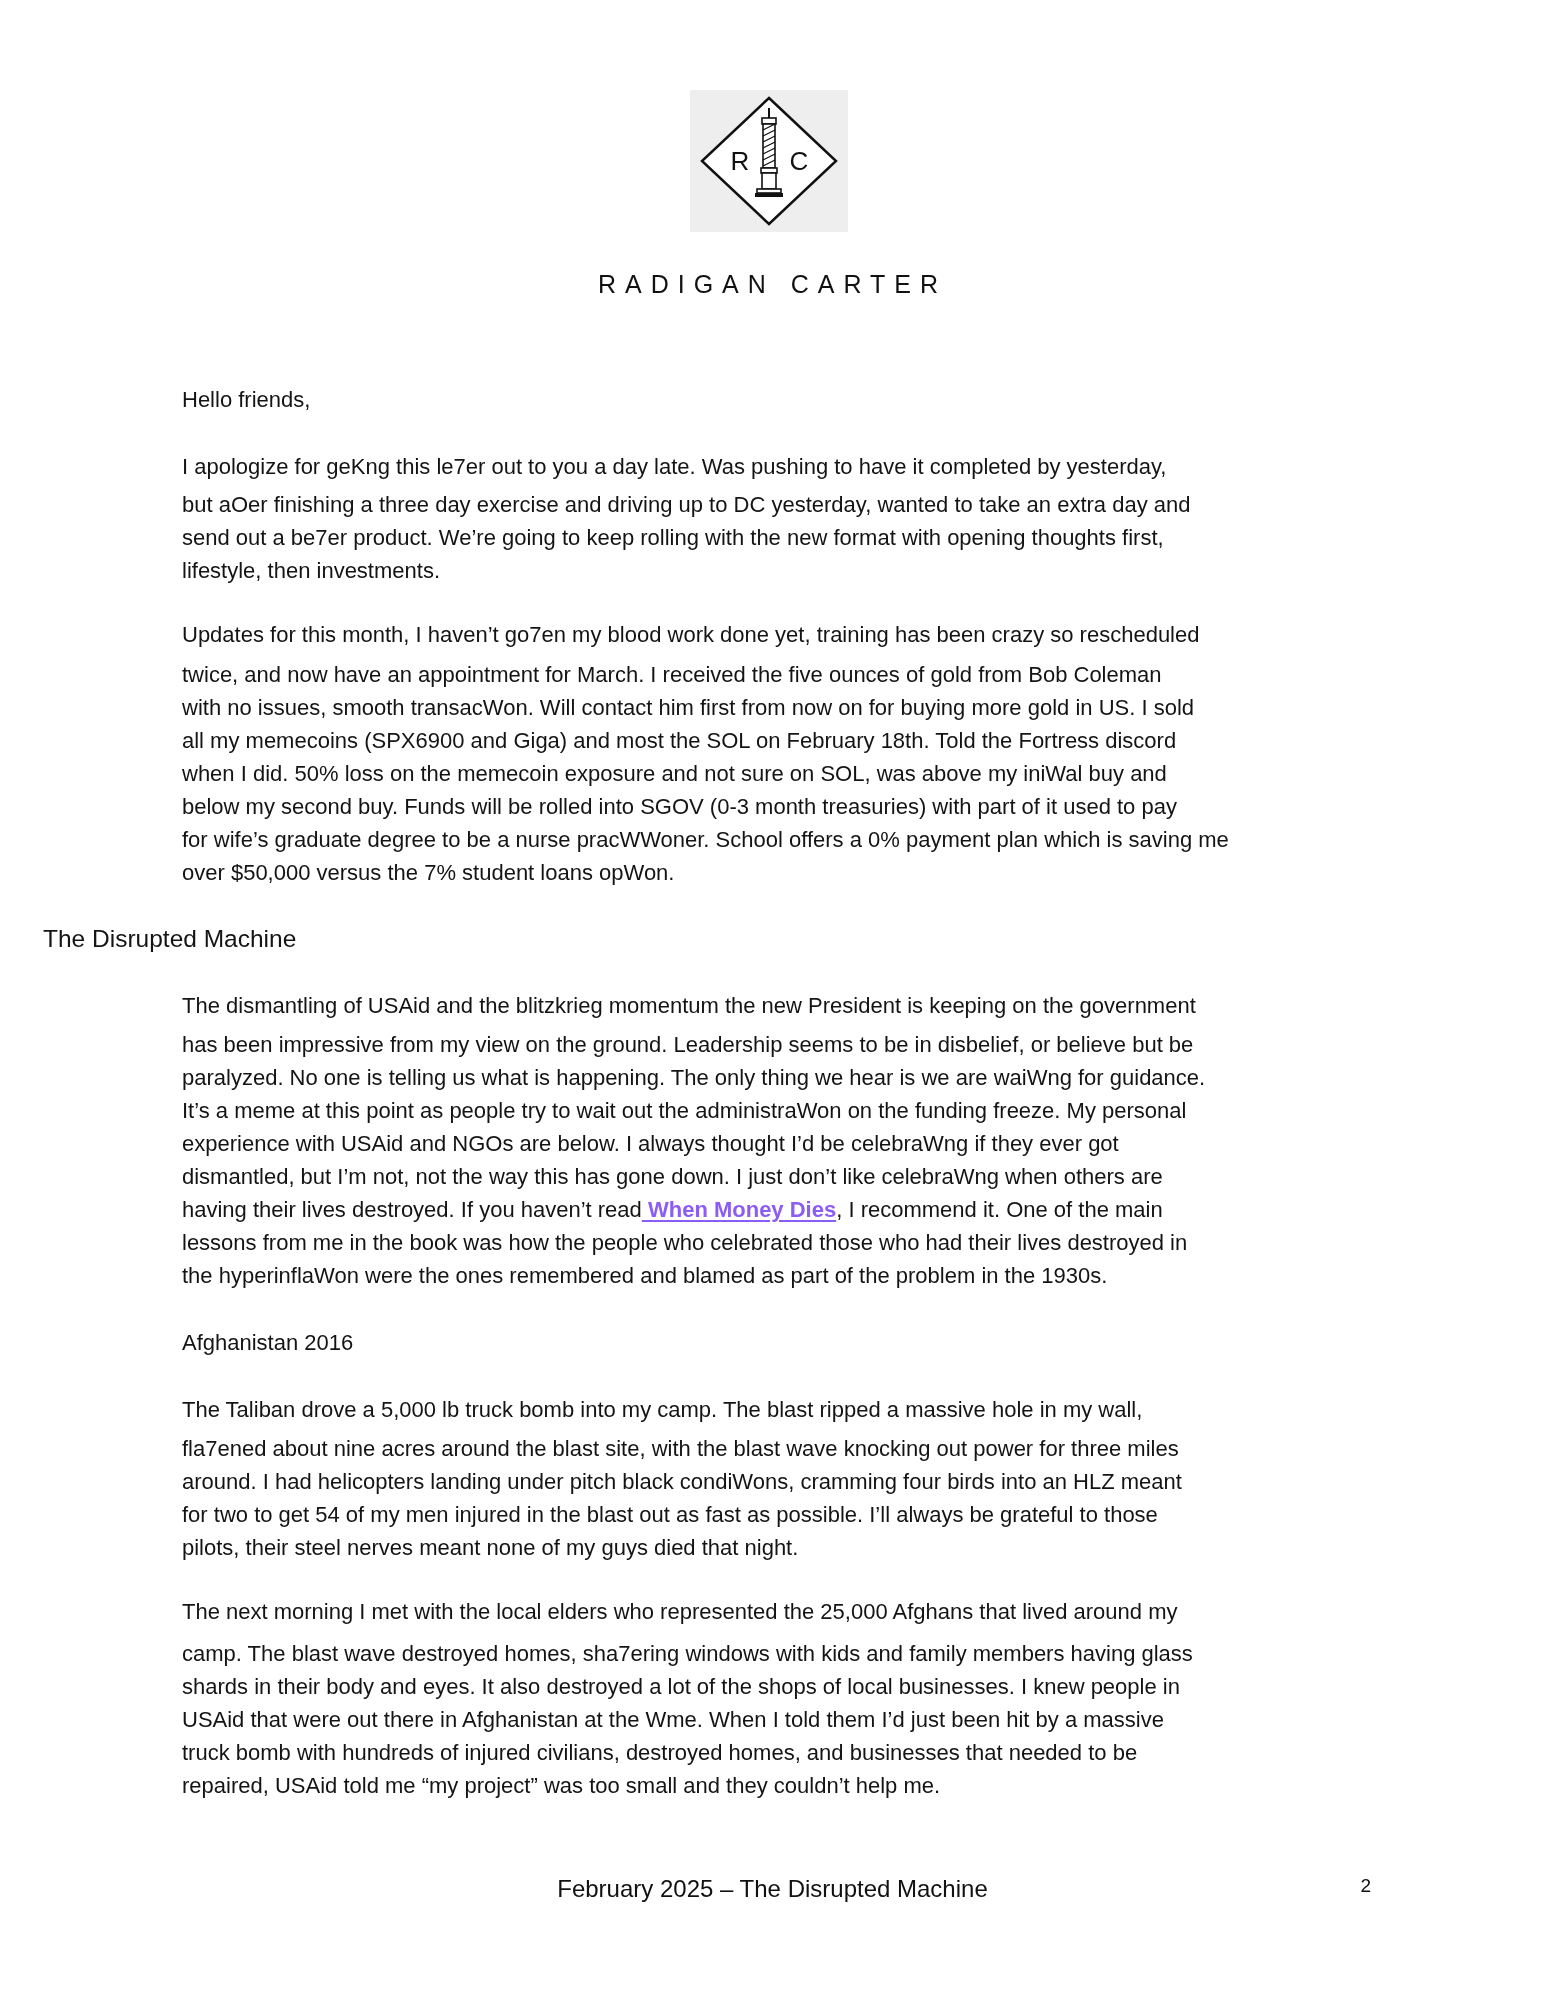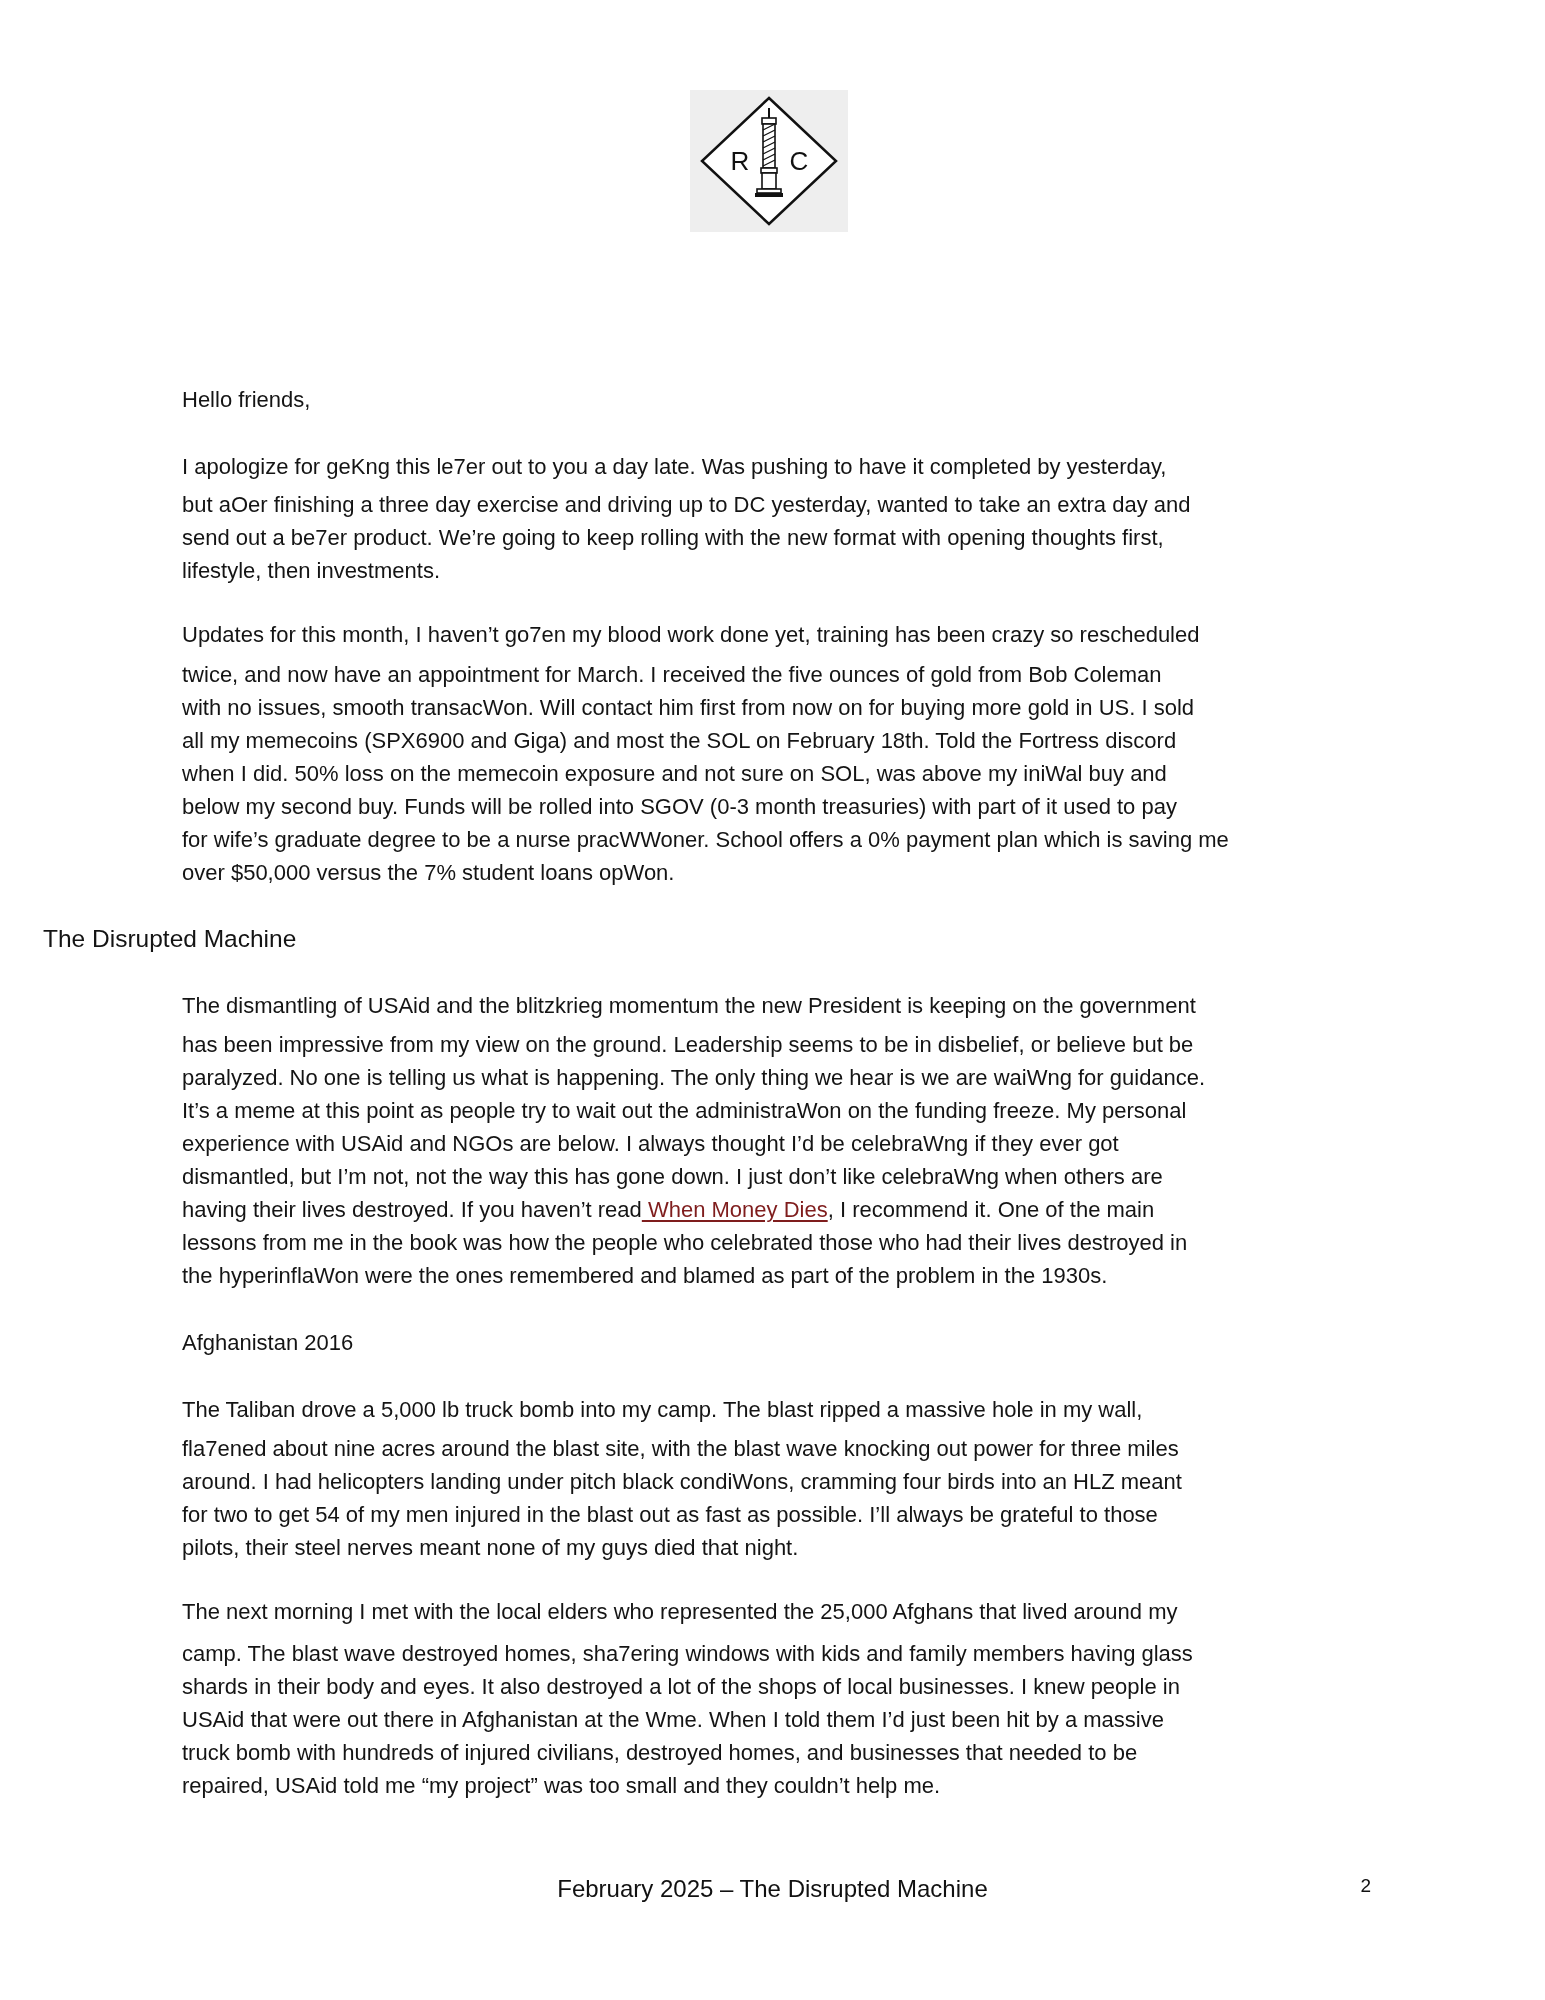--- a/index.html
+++ b/index.html
@@ -8,21 +8,21 @@
   .logo-box { position: absolute; left: 690px; top: 90px; width: 158px; height: 142px; background: #eeeeee; }
   .logo-box svg { width: 158px; height: 142px; display: block; }
   .brand-name { position: absolute; left: 0; width: 1545px; top: 270px; text-align: center;
     font-family: "Liberation Sans", sans-serif; font-size: 25px; letter-spacing: 9px; color: #111; }
   .tagline { position: absolute; left: 0; width: 1545px; top: 316px; text-align: center;
     font-family: "Liberation Sans", sans-serif; font-size: 19px; color: #111; padding-left: 6px; box-sizing: border-box; }
   .line { position: absolute; left: 182px; white-space: nowrap;
     font-family: "Liberation Sans", sans-serif; font-size: 22px; line-height: 30px; color: #141414; }
   .center-line { position: absolute; left: 0; width: 1545px; white-space: nowrap;
     font-family: Liberation Sans, sans-serif; font-size: 24.5px; line-height: 30px; color: #141414; margin-left: 43px; }
-  .link { color: #7f1d1d; text-decoration: underline; text-underline-offset: 3px; cursor: pointer; }
+  .link { color: #8b5cf6; text-decoration: underline; text-underline-offset: 3px; cursor: pointer; font-weight: bold; }
   .footer { position: absolute; left: 0; width: 1545px; top: 1875px; text-align: center;
     font-family: "Liberation Sans", sans-serif; font-size: 24px; color: #111; }
   .page-num { position: absolute; left: 1341px; top: 1875px; width: 30px; text-align: right;
     font-family: "Liberation Sans", sans-serif; font-size: 19px; color: #111; }
 </style>
 </head>
 <body>
 
 <div class="page">
 
@@ -37,20 +37,21 @@
       <path d="M73 40 L85 34 M73 46 L85 40 M73 52 L85 46 M73 58 L85 52 M73 64 L85 58 M73 70 L85 64 M73 76 L85 70" stroke="#111" stroke-width="1.2"></path>
       <rect x="71" y="78" width="16" height="5" fill="#fff" stroke="#111" stroke-width="1.6"></rect>
       <rect x="72" y="83" width="14" height="16" fill="#fff" stroke="#111" stroke-width="1.6"></rect>
       <rect x="67" y="99" width="24" height="4" fill="#fff" stroke="#111" stroke-width="1.6"></rect>
       <rect x="65" y="103" width="28" height="4" fill="#111"></rect>
       <text x="50" y="80" text-anchor="middle" font-family="Liberation Sans, sans-serif" font-size="26" fill="#111">R</text>
       <text x="109" y="80" text-anchor="middle" font-family="Liberation Sans, sans-serif" font-size="26" fill="#111">C</text>
     </svg>
   </div>
 
+  <div class="brand-name">RADIGAN CARTER</div>
 
   <div class="line" style="top:385px">Hello friends,</div>
 
   <div>
     <div class="line" style="top:452px">I apologize for geKng this le7er out to you a day late. Was pushing to have it completed by yesterday,</div>
     <div class="line" style="top:490px">but aOer finishing a three day exercise and driving up to DC yesterday, wanted to take an extra day and</div>
     <div class="line" style="top:523px">send out a be7er product. We’re going to keep rolling with the new format with opening thoughts first,</div>
     <div class="line" style="top:556px">lifestyle, then investments.</div>
   </div>
 

